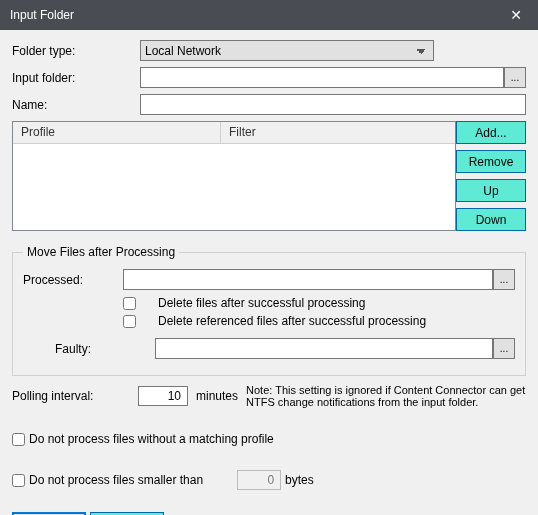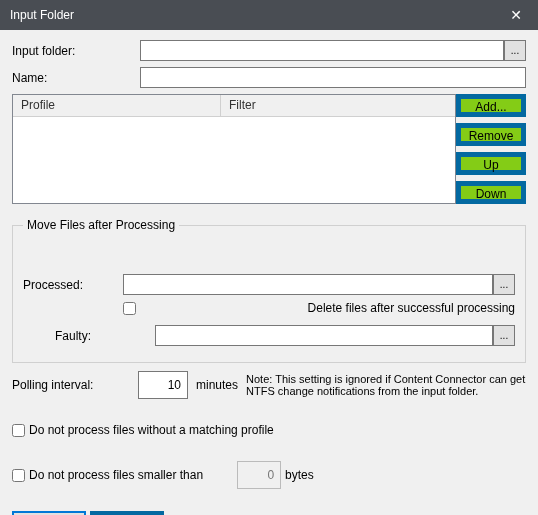--- a/index.html
+++ b/index.html
@@ -103,40 +103,40 @@
   .gh-col.c1 { width: 208px; }
   .gh-col.c2 { flex: 1; border-right: none; }
   .side-buttons {
     display: flex;
     flex-direction: column;
     gap: 6px;
     width: 70px;
   }
   button.win {
     height: 23px;
-    background: #84cc16;
-    border: 5px solid #0369a1;
+    background: #5eead4;
+    border: 1px solid #0369a1;
     font: inherit;
     cursor: default;
   }
   button.win.primary { border: 2px solid #0078d7; background:#e1e1e1;}
   fieldset {
     border: 1px solid #d0d0d0;
     margin: 14px 0 8px 0;
     padding: 10px 10px 10px 10px;
   }
   legend { padding: 0 4px; }
-  .fs-row { display:flex; align-items:center; margin-bottom:6px;margin-top:32px; }
+  .fs-row { display:flex; align-items:center; margin-bottom:6px; }
   .fs-row .flbl { width: 100px; }
-  .checkline { display:flex; align-items:center; margin: 4px 0 4px 100px; gap:4px;justify-content:space-between;}
+  .checkline { display:flex; align-items:center; margin: 4px 0 4px 100px; gap:22px;}
   input[type=checkbox] { width:13px; height:13px; margin:0;}
   .poll-row { display:flex; align-items:center; gap:8px; margin-top:6px;}
   .numbox {
     width: 50px;
-    height: 28px;
+    height: 20px;
     border: 1px solid #777;
     background: #fff;
     text-align: right;
     padding: 0 6px;
     font: inherit;
   }
   .numbox.disabled { background:#f0f0f0; color:#777; border-color:#bbb;}
   .note { flex:1; font-size:11px; color:#000; }
   .checkrow { display:flex; align-items:center; gap:4px; margin-top:24px;}
   .footer {
@@ -150,20 +150,26 @@
 
 <div class="titlebar">
   <span>Input Folder</span>
   <div class="close">
     <span>✕</span>
   </div>
 </div>
 
 <div class="content">
 
+  <div class="row">
+    <span class="lbl">Folder type:</span>
+    <select class="win">
+      <option>Local Network</option>
+    </select>
+  </div>
 
   <div class="row">
     <span class="lbl">Input folder:</span>
     <div class="path-field">
       <input type="text" class="win textfield" value="" style="">
       <div class="browse-btn">
         <span>...</span>
       </div>
     </div>
   </div>
@@ -198,20 +204,24 @@
         <div class="browse-btn">
           <span>...</span>
         </div>
       </div>
     </div>
 
     <div class="checkline">
       <input type="checkbox" style="">
       <span>Delete files after successful processing</span>
     </div>
+    <div class="checkline">
+      <input type="checkbox" style="">
+      <span>Delete referenced files after successful processing</span>
+    </div>
 
     <div class="fs-row" style="margin-top:10px;margin-left:32px;">
       <span class="flbl">Faulty:</span>
       <div class="path-field">
         <input type="text" class="win textfield" value="" style="">
         <div class="browse-btn">
           <span>...</span>
         </div>
       </div>
     </div>

